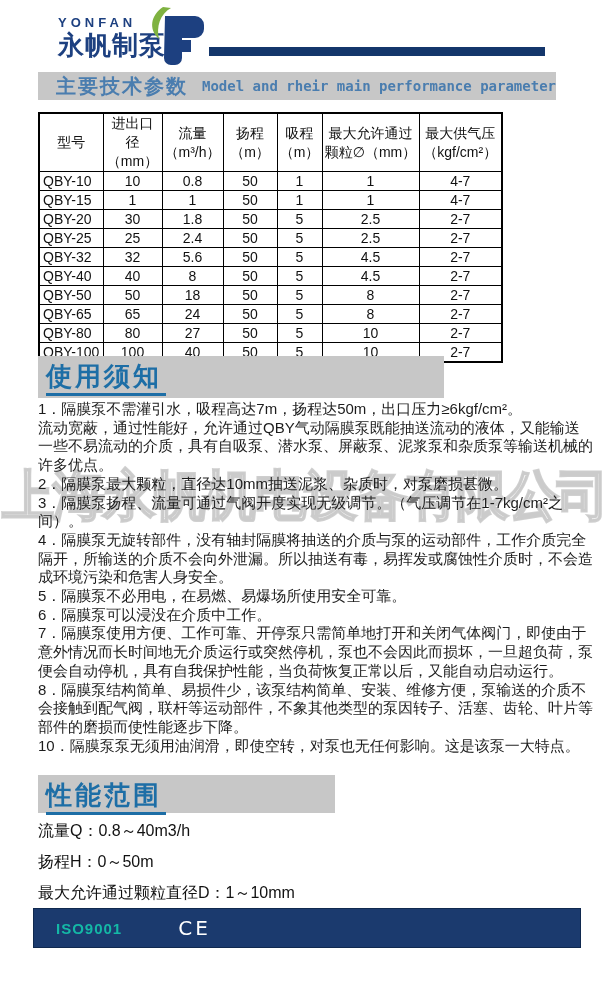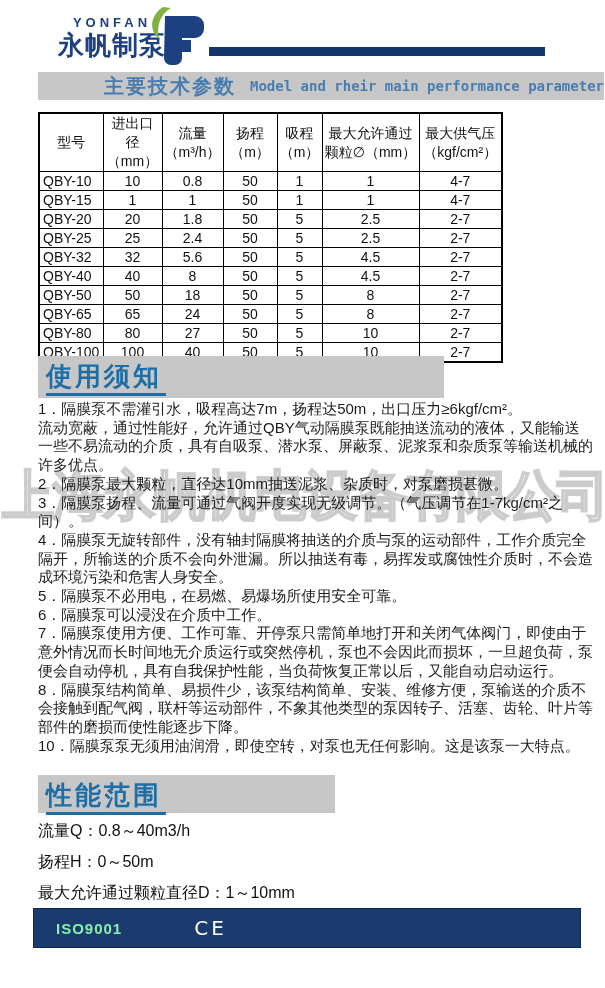--- a/index.html
+++ b/index.html
@@ -1,28 +1,28 @@
 <!DOCTYPE html>
 <html><head>
 <meta charset="utf-8">
 <style>
   html,body{margin:0;padding:0;background:#fff;}
   .page{position:relative;width:605px;height:988px;background:#ffffff;overflow:hidden;
         font-family:"Liberation Sans","DejaVu Sans",sans-serif;}
 
   
-  .logo-text{position:absolute;left:58px;top:16px;text-align:center;color:#1d4080;}
+  .logo-text{position:absolute;left:58px;top:16px;text-align:left;color:#1d4080;}
   .logo-en{font-size:13px;font-weight:bold;letter-spacing:4px;line-height:14px;}
   .logo-cn{font-size:26px;font-weight:bold;letter-spacing:1px;line-height:30px;}
   .logo-mark{position:absolute;left:147px;top:6px;width:62px;height:60px;}
   .header-rule{position:absolute;left:209px;top:47px;width:336px;height:9px;background:#14366b;}
 
   
   .bar-params{position:absolute;left:38px;top:72px;width:518px;height:28px;background:#c7c7c7;
-              display:flex;align-items:center;padding-left:48px;}
+              display:flex;align-items:center;}
   .bar-params-cn{font-size:20px;font-weight:bold;color:#4a7daf;margin-left:18px;letter-spacing:2px;}
   .bar-params-en{font-size:14px;font-weight:bold;color:#4a7daf;margin-left:14px;
                  font-family:"DejaVu Sans Mono","Liberation Mono",monospace;}
   .bar-usage{position:absolute;left:38px;top:356px;width:406px;height:42px;background:#c7c7c7;}
   .bar-perf{position:absolute;left:38px;top:775px;width:297px;height:38px;background:#c7c7c7;}
   .bar-title{display:inline-block;margin:5px 0 0 8px;font-size:26px;font-weight:bold;color:#1d6ea6;
              letter-spacing:3px;border-bottom:3px solid #1d6ea6;padding:0 4px 2px 0;line-height:30px;}
 
   
   .specs-table{position:absolute;left:38px;top:112px;border-collapse:collapse;
@@ -39,22 +39,22 @@
          color:#1c1c1c;z-index:2;}
   .notes p{margin:0;white-space:pre-wrap;}
 
   
   .perf-list{position:absolute;left:38px;top:822px;z-index:2;}
   .perf-list p{margin:0 0 13px 0;font-size:16px;line-height:18px;color:#111;}
 
   
   .footer-bar{position:absolute;left:33px;top:908px;width:548px;height:40px;background:#1b3a6e;
               border:1px solid #10294f;display:flex;align-items:center;box-sizing:border-box;}
-  .iso{color:#86efac;font-weight:bold;font-size:15px;margin-left:22px;letter-spacing:1px;}
-  .ce{color:#fff;font-size:20px;margin-left:72px;letter-spacing:3px;font-weight:normal;
+  .iso{color:#14b8a6;font-weight:bold;font-size:15px;margin-left:22px;letter-spacing:1px;}
+  .ce{color:#fff;font-size:20px;margin-left:56px;letter-spacing:3px;font-weight:normal;
       font-family:"DejaVu Sans",sans-serif;}
 
   
   .watermark{position:absolute;left:2px;top:460px;z-index:1;white-space:nowrap;
              font-size:54px;font-weight:bold;letter-spacing:-2px;
              color:rgba(210,210,210,0.25);
              -webkit-text-stroke:1.8px rgba(170,170,170,0.55);
              transform:scaleX(0.97);transform-origin:left center;pointer-events:none;}
 </style>
 </head>
@@ -112,21 +112,21 @@
           <td class="model-cell">QBY-15</td>
           <td>1</td>
           <td>1</td>
           <td>50</td>
           <td>1</td>
           <td>1</td>
           <td>4-7</td>
         </tr>
         <tr>
           <td class="model-cell">QBY-20</td>
-          <td>20</td>
+          <td>30</td>
           <td>1.8</td>
           <td>50</td>
           <td>5</td>
           <td>2.5</td>
           <td>2-7</td>
         </tr>
         <tr>
           <td class="model-cell">QBY-25</td>
           <td>25</td>
           <td>2.4</td>

